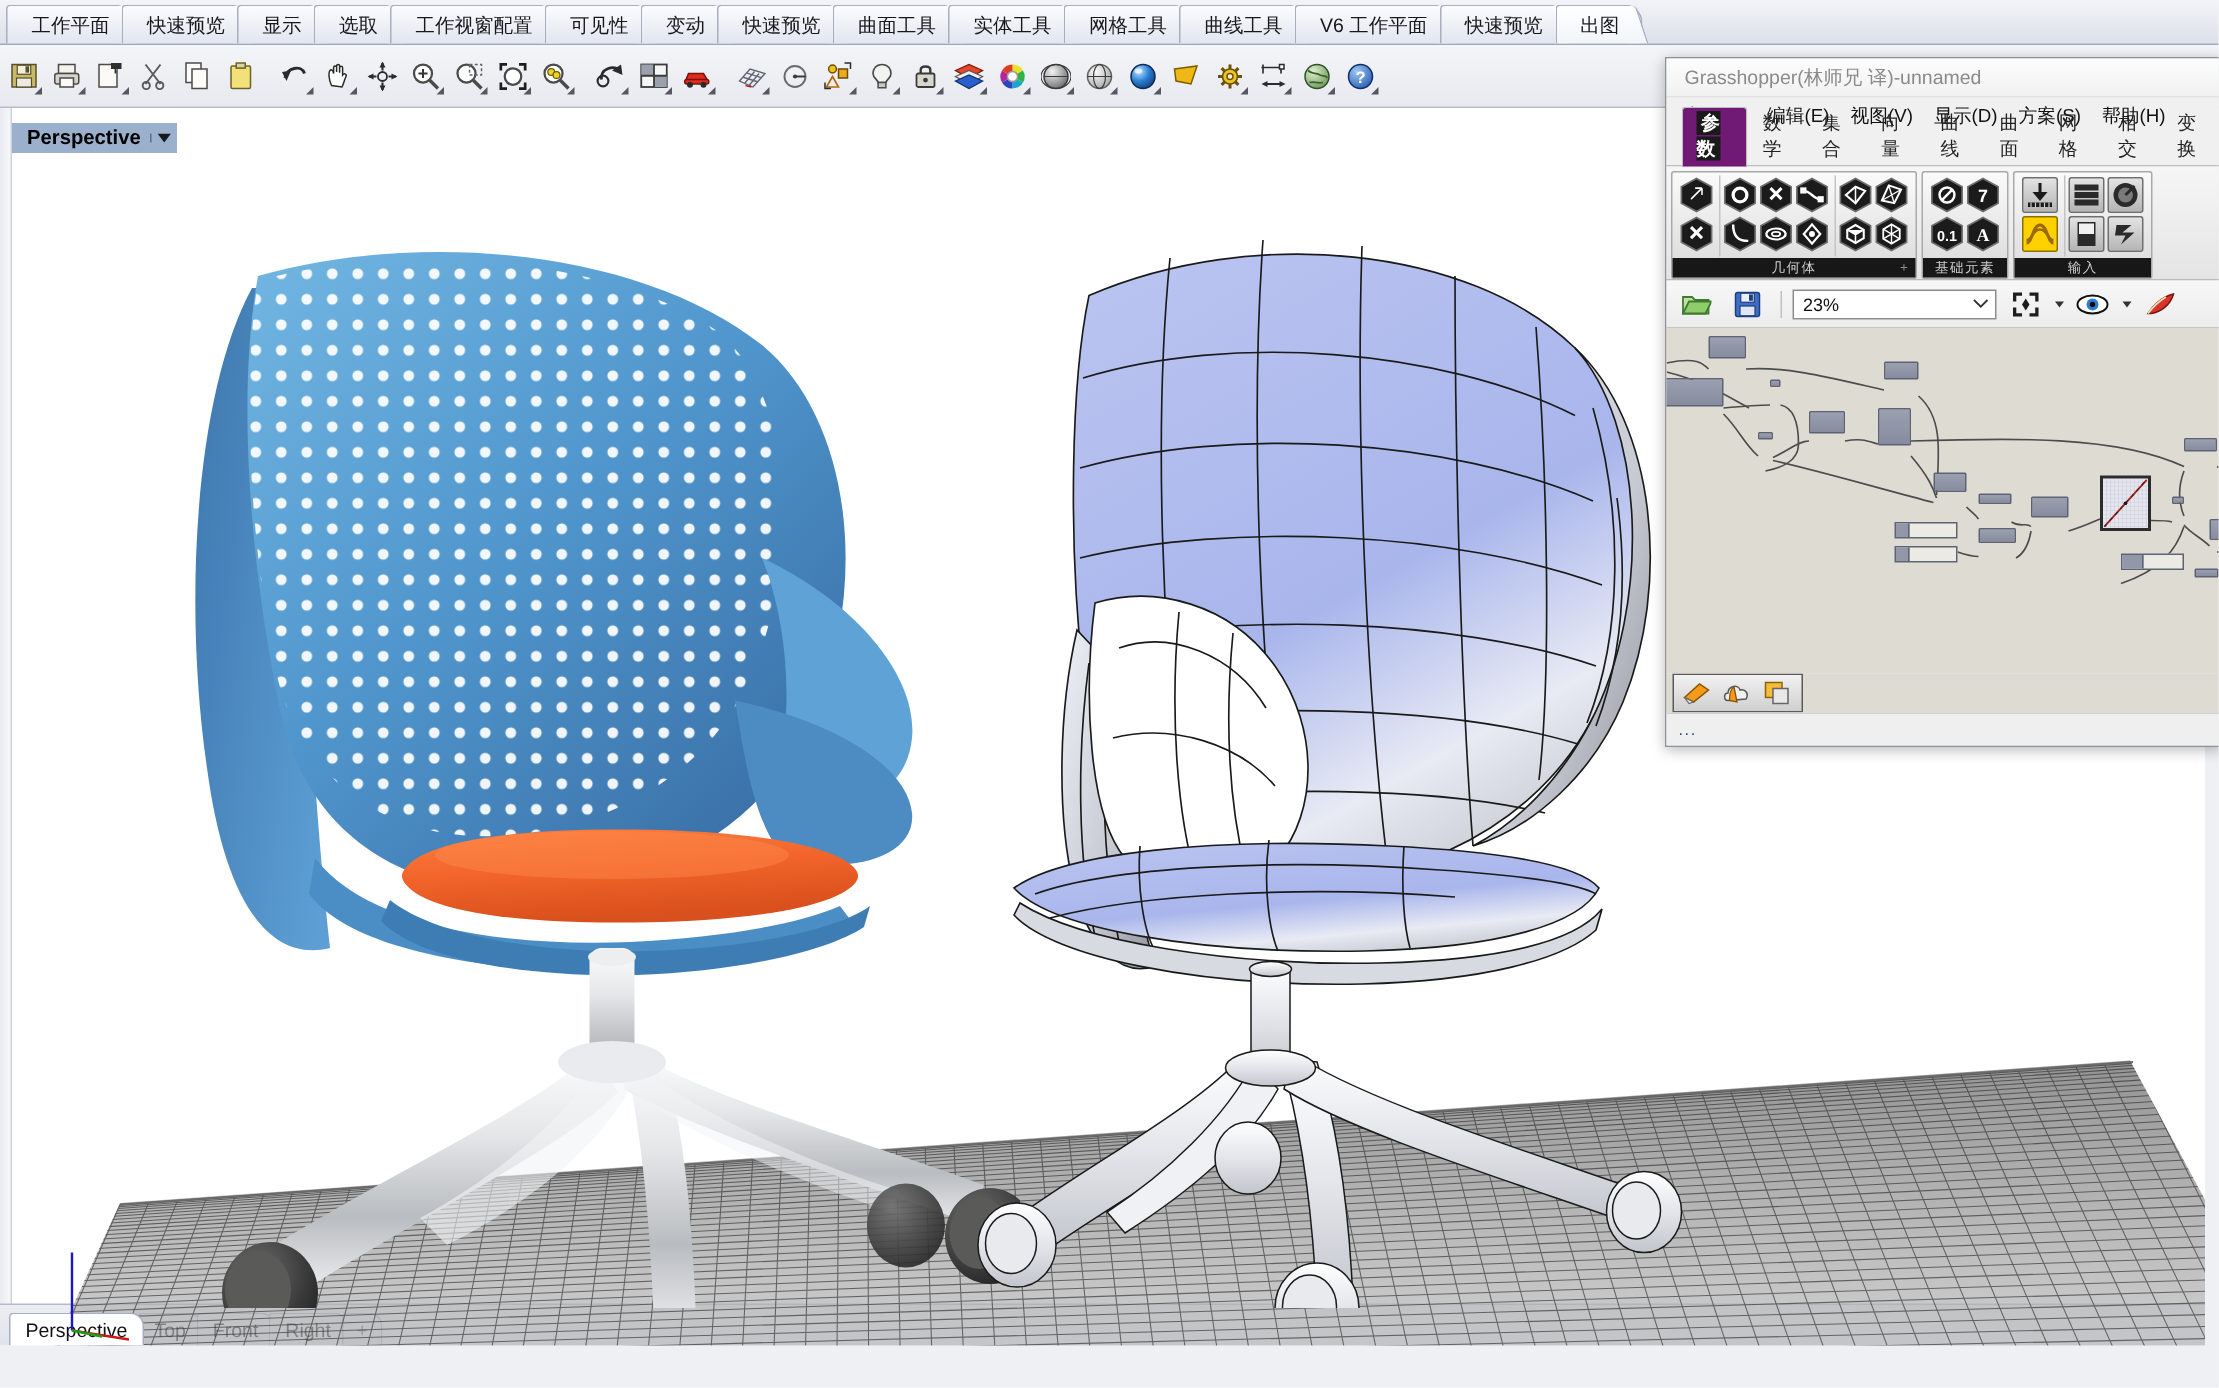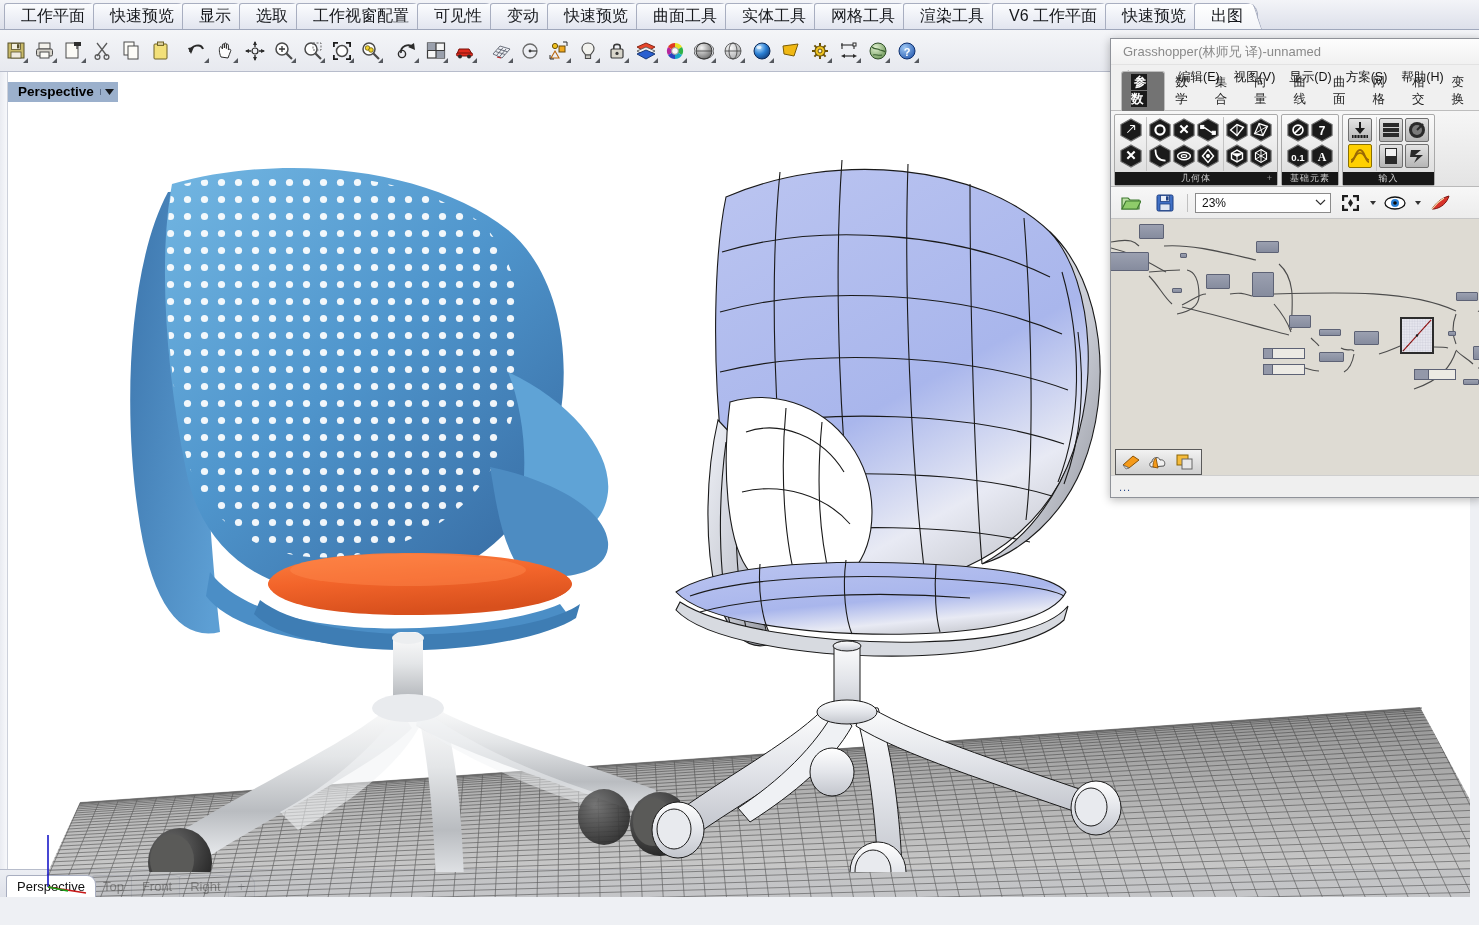--- a/index.html
+++ b/index.html
@@ -17,21 +17,21 @@
     background: linear-gradient(#f3f4f8, #dde0ea);
     border-bottom: 1px solid #9fa7bb;
     display: flex; align-items: flex-end;
     padding-left: 4px;
   }
   .rtab {
     position: relative;
     height: 26px;
     display: flex; align-items: center;
     padding: 0 14px 0 16px;
-    font-size: 16px; color: #16181c;
+    font-size: 13px; color: #16181c;
     background: linear-gradient(#fbfcfe, #e2e5ef);
     border: 1px solid #a8aec0;
     border-bottom: none;
     border-radius: 3px 12px 0 0;
     margin-right: -7px;
     transform: skewX(0deg);
     white-space: nowrap;
   }
   .rtab::after {
     content:''; position:absolute; right:-1px; top:0; bottom:0; width:12px;
@@ -153,21 +153,21 @@
     height:22px; display:flex; align-items:flex-end; gap:0;
     padding-left:10px; background:#f0f0f0;
     border-bottom:1px solid #bdbdbd;
   }
   .ghtab {
     font-size:12.5px; padding:2px 9px 3px; color:#222;
     border:1px solid transparent; border-bottom:none;
     position:relative; top:1px;
   }
   .ghtab.active {
-    background:#737373; border-color:#bdbdbd; border-radius:3px 3px 0 0;margin-top:16px;
+    background:#701a75; border-color:#bdbdbd; border-radius:3px 3px 0 0;margin-top:16px;
   }
   .ghtab.active b { background:#1a1a1a; color:#fff; padding:1px 3px; }
 
   
   #gh-ribbon {
     height:76px; display:flex; gap:3px; padding:3px 2px 0 3px;
     background: linear-gradient(#f6f6f6,#e4e4e4);
     border-bottom:1px solid #b9b9b9;
   }
   .ghgroup {
@@ -281,21 +281,21 @@
       <div class="rtab">
         <span>曲面工具</span>
       </div>
       <div class="rtab">
         <span>实体工具</span>
       </div>
       <div class="rtab">
         <span>网格工具</span>
       </div>
       <div class="rtab">
-        <span>渲染工具</span>
+        <span>曲线工具</span>
       </div>
       <div class="rtab">
         <span>V6 工作平面</span>
       </div>
       <div class="rtab">
         <span>快速预览</span>
       </div>
       <div class="rtab active">
         <span>出图</span>
       </div>

